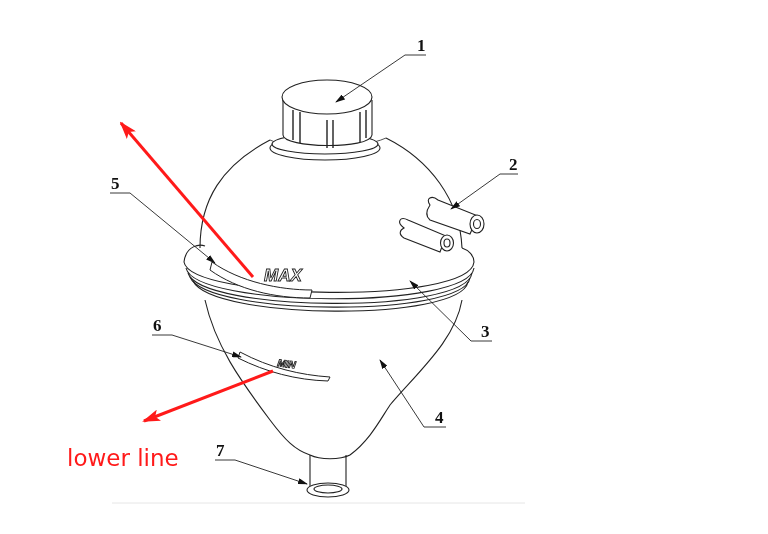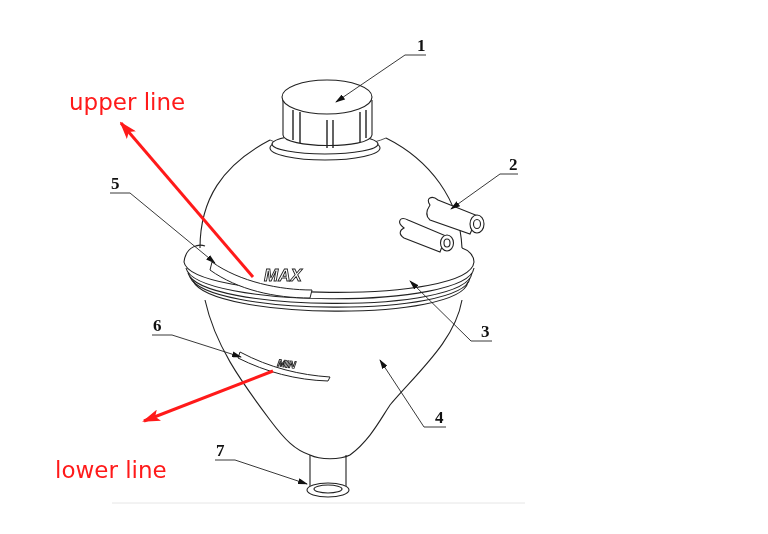--- a/index.html
+++ b/index.html
@@ -100,15 +100,14 @@
     <text class="callout-num" x="435" y="423">4</text>
     <text class="callout-num" x="111" y="189">5</text>
     <text class="callout-num" x="153" y="331">6</text>
     <text class="callout-num" x="216" y="456">7</text>
   </g>
 
   <line x1="253" y1="277" x2="121" y2="123" stroke="#ff1a1a" stroke-width="3" marker-end="url(#red)"></line>
   <line x1="273" y1="371" x2="144" y2="421" stroke="#ff1a1a" stroke-width="3" marker-end="url(#red)"></line>
 </svg>
 
-<div class="annot" style="left:69px;top:91px;">upper line</div>
-<div class="annot" style="left:55px;top:447px;margin-top:12px;">lower line</div>
+<div class="annot" style="left:67px;top:447px;">lower line</div>
 </div>
 
 </body></html>

